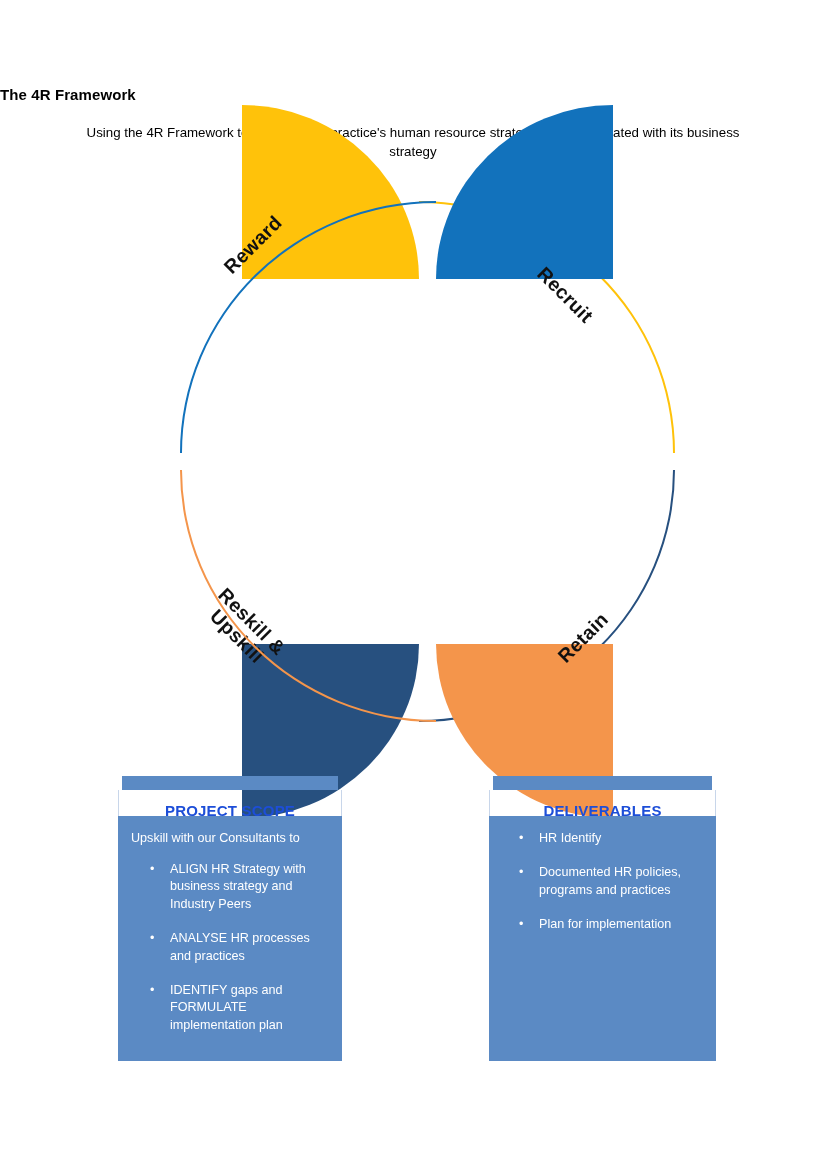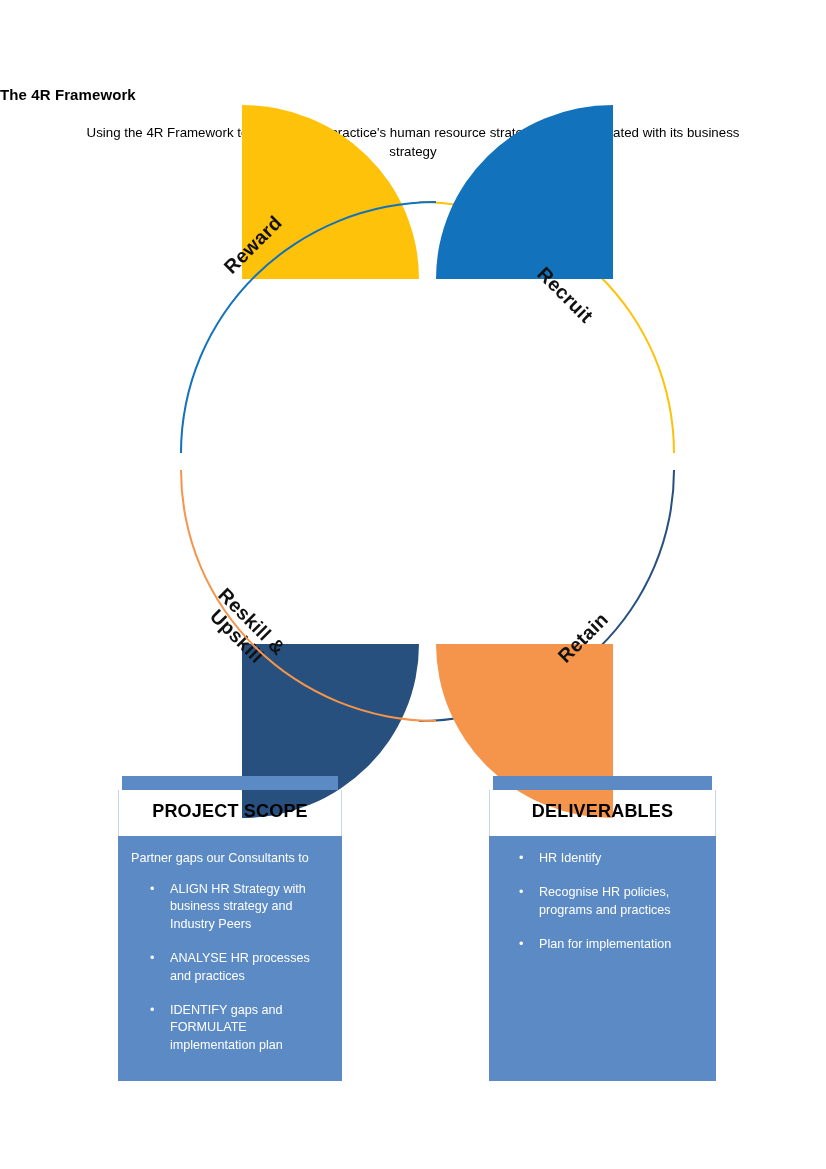--- a/index.html
+++ b/index.html
@@ -177,26 +177,26 @@
   .panel { position: absolute; }
   #panel-scope { left: 118px; top: 776px; width: 224px; }
   #panel-deliverables { left: 489px; top: 776px; width: 227px; }
 
   .panel-topbar {
     height: 14px;
     background: #5B8AC4;
     margin: 0 4px 0 4px;
   }
   .panel-heading {
-    height: 46px;
+    height: 26px;
     line-height: 42px;
     text-align: center;
-    font-size: 18px;
+    font-size: 15px;
     font-weight: bold;
-    color: #000000;
+    color: #1d4ed8;
     letter-spacing: 0.2px;
     border-left: 1px solid #c8d6ea;
     border-right: 1px solid #c8d6ea;
     box-sizing: border-box;
   }
   .panel-body {
     background: #5B8AC4;
     color: #ffffff;
     box-sizing: border-box;
     padding: 14px 10px 16px 10px;
@@ -267,21 +267,21 @@
     <div class="q-body">Leverage on practice's advantages to design and employ right strategies to manage and retain talent</div>
     <div class="q-label">Retain</div>
   </div>
 
 </div>
 
 <div class="panel" id="panel-scope">
   <div class="panel-topbar"></div>
   <div class="panel-heading">PROJECT SCOPE</div>
   <div class="panel-body">
-    <div class="panel-intro">Partner gaps our Consultants to</div>
+    <div class="panel-intro">Upskill with our Consultants to</div>
     <ul class="panel-list">
       <li>
         <span class="bullet">•</span>
         <span>ALIGN HR Strategy with business strategy and Industry Peers</span>
       </li>
       <li>
         <span class="bullet">•</span>
         <span>ANALYSE HR processes and practices</span>
       </li>
       <li>
@@ -296,21 +296,21 @@
   <div class="panel-topbar"></div>
   <div class="panel-heading">DELIVERABLES</div>
   <div class="panel-body">
     <ul class="panel-list">
       <li>
         <span class="bullet">•</span>
         <span>HR Identify</span>
       </li>
       <li>
         <span class="bullet">•</span>
-        <span>Recognise HR policies, programs and practices</span>
+        <span>Documented HR policies, programs and practices</span>
       </li>
       <li>
         <span class="bullet">•</span>
         <span>Plan for implementation</span>
       </li>
     </ul>
   </div>
 </div>
 
 </body></html>

